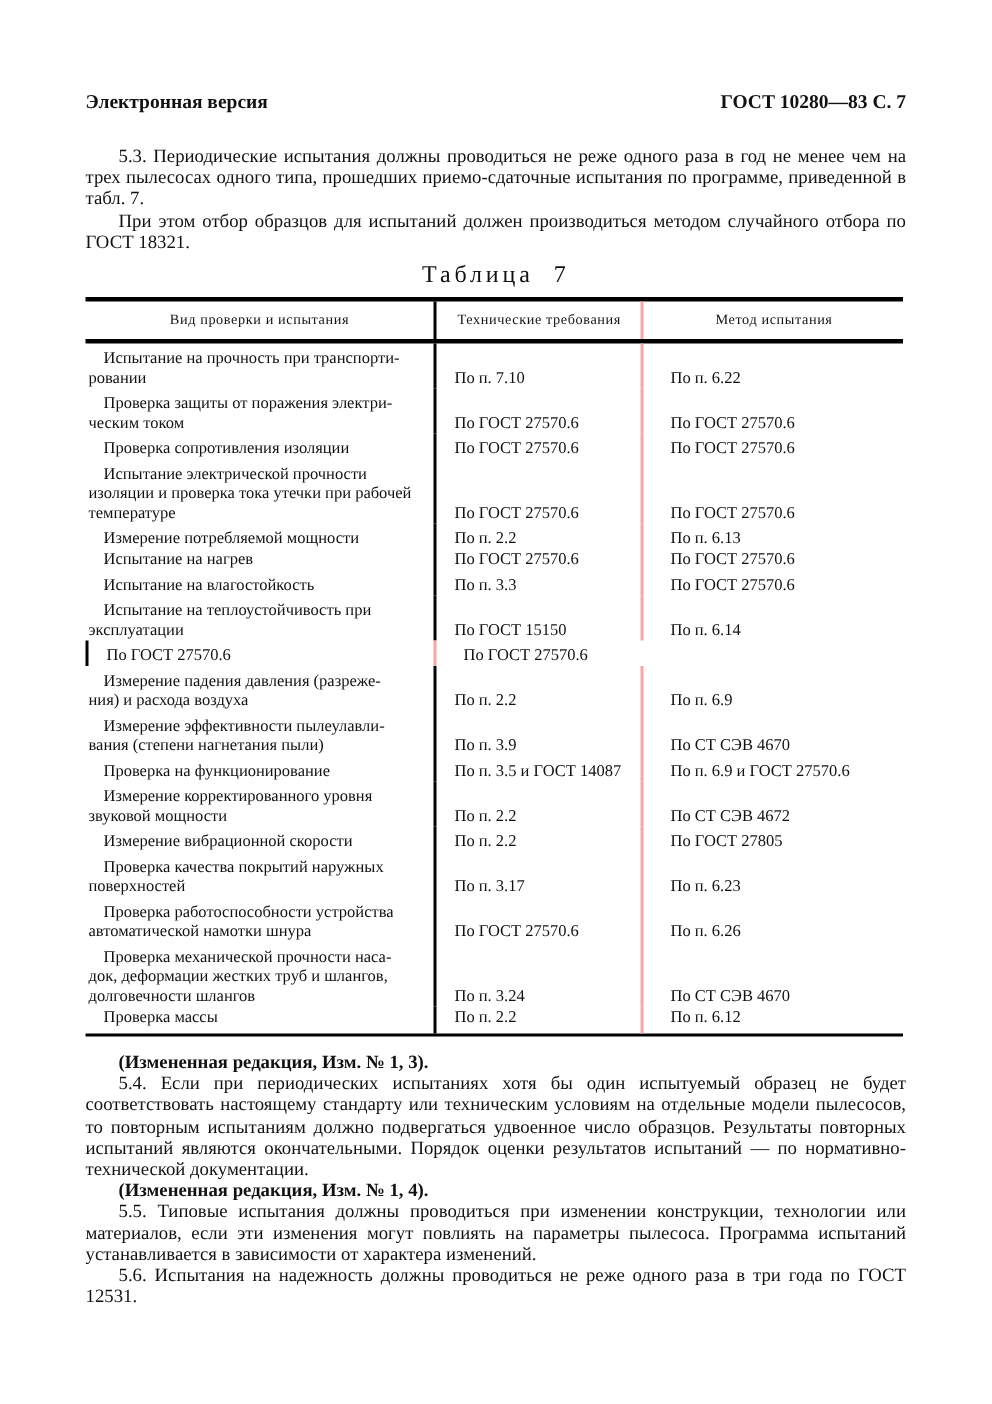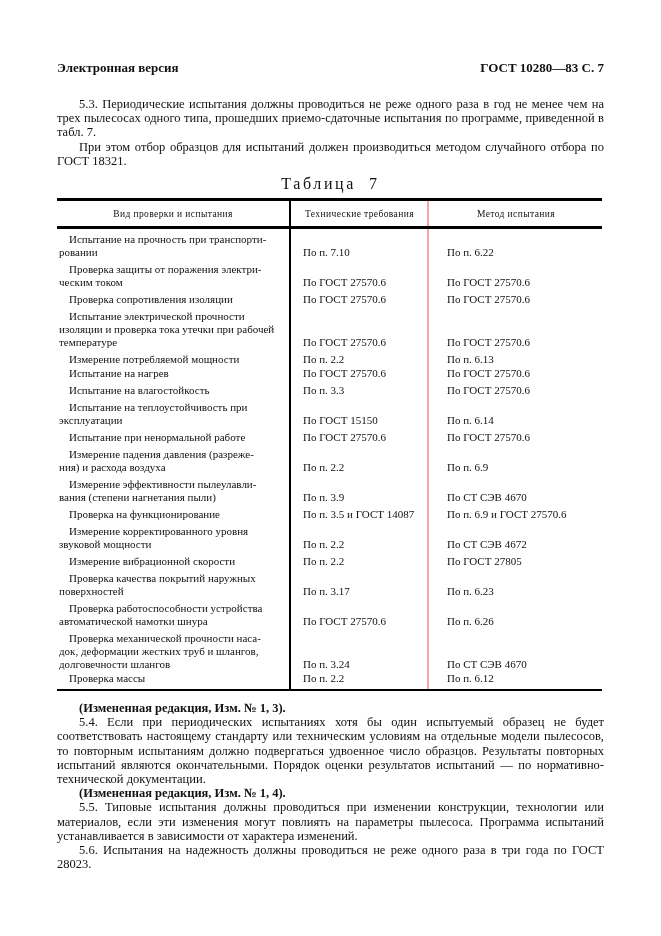--- a/index.html
+++ b/index.html
@@ -111,21 +111,20 @@
         <div class="cell c2">По п. 3.3</div>
         <div class="cell c3">По ГОСТ 27570.6</div>
       </div>
       <div class="trow">
         <div class="cell c1">Испытание на теплоустойчивость при
 эксплуатации</div>
         <div class="cell c2">По ГОСТ 15150</div>
         <div class="cell c3">По п. 6.14</div>
       </div>
       <div class="trow">
-        <div class="cell c1">Испытание при ненормальной работе</div>
         <div class="cell c2">По ГОСТ 27570.6</div>
         <div class="cell c3">По ГОСТ 27570.6</div>
       </div>
       <div class="trow">
         <div class="cell c1">Измерение падения давления (разреже-
 ния) и расхода воздуха</div>
         <div class="cell c2">По п. 2.2</div>
         <div class="cell c3">По п. 6.9</div>
       </div>
       <div class="trow">
@@ -174,17 +173,17 @@
         <div class="cell c2">По п. 2.2</div>
         <div class="cell c3">По п. 6.12</div>
       </div>
     </div>
 
     <div class="closing">
       <p class="amend">(Измененная редакция, Изм. № 1, 3).</p>
       <p class="para">5.4. Если при периодических испытаниях хотя бы один испытуемый образец не будет соответствовать настоящему стандарту или техническим условиям на отдельные модели пылесосов, то повторным испытаниям должно подвергаться удвоенное число образцов. Результаты повторных испытаний являются окончательными. Порядок оценки результатов испытаний — по нормативно-технической документации.</p>
       <p class="amend">(Измененная редакция, Изм. № 1, 4).</p>
       <p class="para">5.5. Типовые испытания должны проводиться при изменении конструкции, технологии или материалов, если эти изменения могут повлиять на параметры пылесоса. Программа испытаний устанавливается в зависимости от характера изменений.</p>
-      <p class="para">5.6. Испытания на надежность должны проводиться не реже одного раза в три года по ГОСТ 28023.</p>
+      <p class="para">5.6. Испытания на надежность должны проводиться не реже одного раза в три года по ГОСТ 12531.</p>
     </div>
 
   </div>
 </div>
 
 </body></html>

